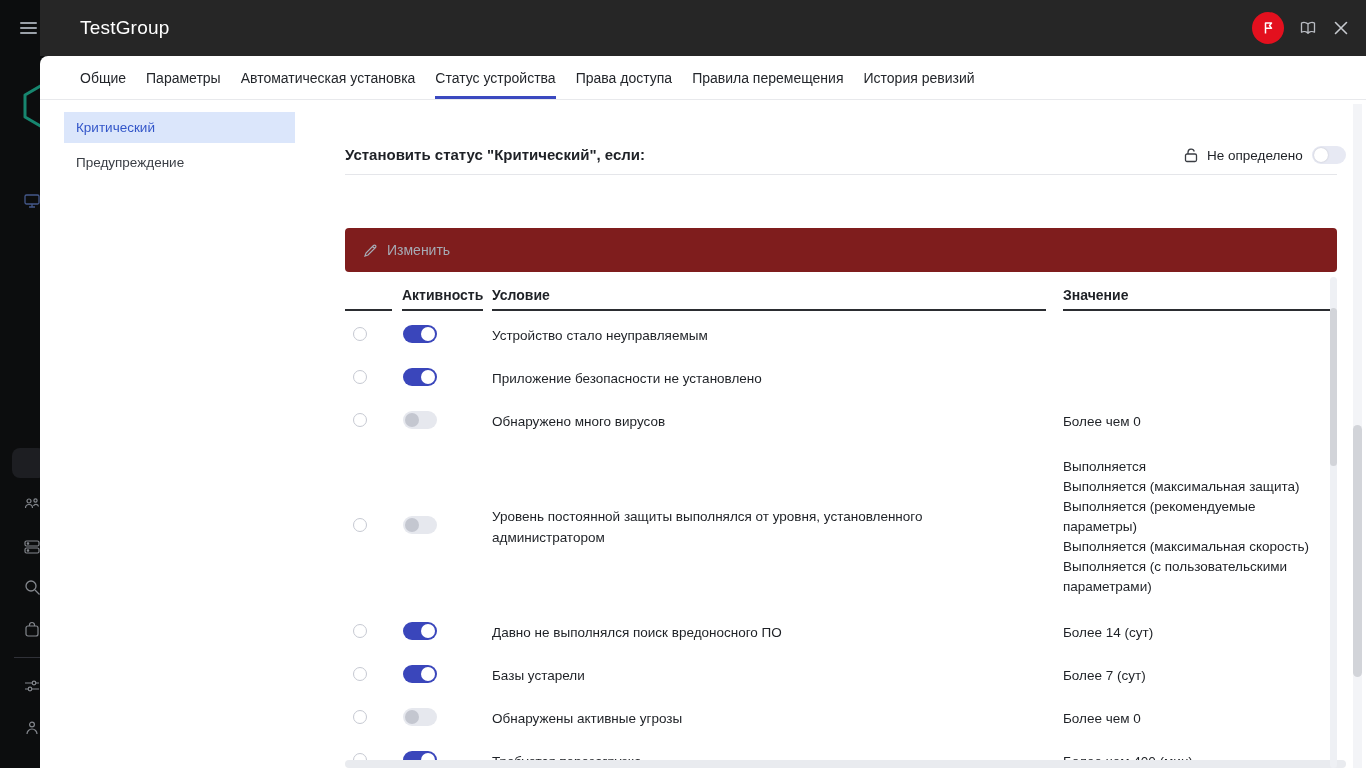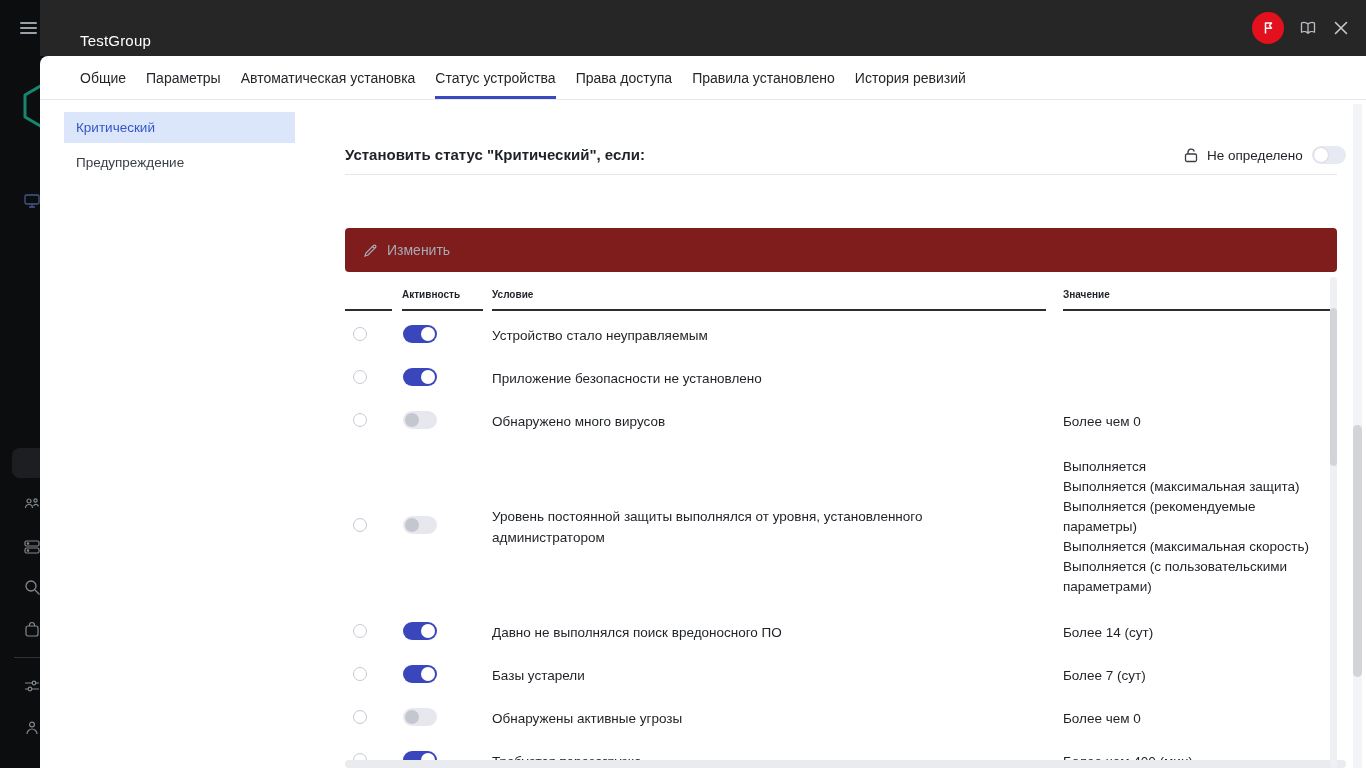--- a/index.html
+++ b/index.html
@@ -13,21 +13,21 @@
   .rail .icon { position:absolute; left:24px; }
   .hamburger { position:absolute; left:20px; top:22px; width:17px; height:14px; cursor:pointer; }
   .hamburger span { display:block; width:17px; height:2px; background:#9aa0a8; margin-bottom:3px; border-radius:1px; }
   .rail-pill { position:absolute; left:12px; top:448px; width:34px; height:30px;
                background:#1d1e22; border-radius:8px; }
   .rail-divider { position:absolute; left:14px; top:657px; width:26px; height:1px; background:#303138; }
 
   
   .topbar { position:absolute; left:40px; top:0; width:1326px; height:56px; background:#262626; }
   .topbar-title { position:absolute; left:40px; top:0; height:56px; display:flex; align-items:center;
-                  color:#ffffff; font-size:15px; font-weight:500; letter-spacing:.2px;margin-top:12px; }
+                  color:#ffffff; font-size:19px; font-weight:500; letter-spacing:.2px; }
   .badge { position:absolute; left:1212px; top:12px; width:32px; height:32px; border-radius:50%;
            background:#e3101e; display:flex; align-items:center; justify-content:center; cursor:pointer; }
   .tb-ico { position:absolute; top:20px; width:16px; height:16px; cursor:pointer; }
 
   
   .main { position:absolute; left:40px; top:56px; width:1326px; height:712px;
           background:#ffffff; border-top-left-radius:8px; overflow:hidden; z-index:2; }
 
   .tabsbar { position:absolute; left:0; top:0; width:100%; height:44px;
              border-bottom:1px solid #e8e9ec; display:flex; align-items:stretch;
@@ -51,21 +51,21 @@
   .hr1 { position:absolute; left:305px; width:992px; top:118px; border-top:1px solid #e5e6ea; }
 
   
   .toolbar { position:absolute; left:305px; top:172px; width:992px; height:44px;
              background:#7f1d1d; border-radius:4px; display:flex; align-items:center;
              padding-left:18px; gap:9px; }
   .toolbar .tlabel { font-size:14px; color:#a6aab4; }
 
   
   .thead { position:absolute; left:305px; top:224px; width:992px; display:flex;
-           font-size:10px; font-weight:700; color:#1e2126; }
+           font-size:14px; font-weight:700; color:#1e2126; }
   .thead > div { height:31px; display:flex; align-items:center; border-bottom:2px solid #2b2d31; }
   .hc1 { width:47px; } .hc2 { margin-left:10px; width:81px; }
   .hc3 { margin-left:9px; width:554px; } .hc4 { margin-left:17px; flex:1; }
 
   .rows { position:absolute; left:305px; top:258px; width:992px; }
   .trow { display:flex; align-items:center; min-height:43px; }
   .trow.tall { padding:14px 0; }
   .c1 { width:47px; padding-left:8px; } .c2 { margin-left:10px; width:81px; }
   .c3 { margin-left:9px; width:554px; } .c4 { margin-left:17px; width:250px; }
   .condtext { display:block; max-width:470px; font-size:13.5px; color:#1e2126; line-height:21px; }
@@ -165,21 +165,21 @@
   </div>
 
   <div class="main">
 
     <div class="tabsbar">
       <div class="tab">Общие</div>
       <div class="tab">Параметры</div>
       <div class="tab">Автоматическая установка</div>
       <div class="tab active">Статус устройства</div>
       <div class="tab">Права доступа</div>
-      <div class="tab">Правила установлено</div>
+      <div class="tab">Правила перемещения</div>
       <div class="tab">История ревизий</div>
     </div>
 
     <div class="subnav">
       <div class="subnav-item selected">Критический</div>
       <div class="subnav-item">Предупреждение</div>
     </div>
 
     <div class="heading">Установить статус "Критический", если:</div>
 

